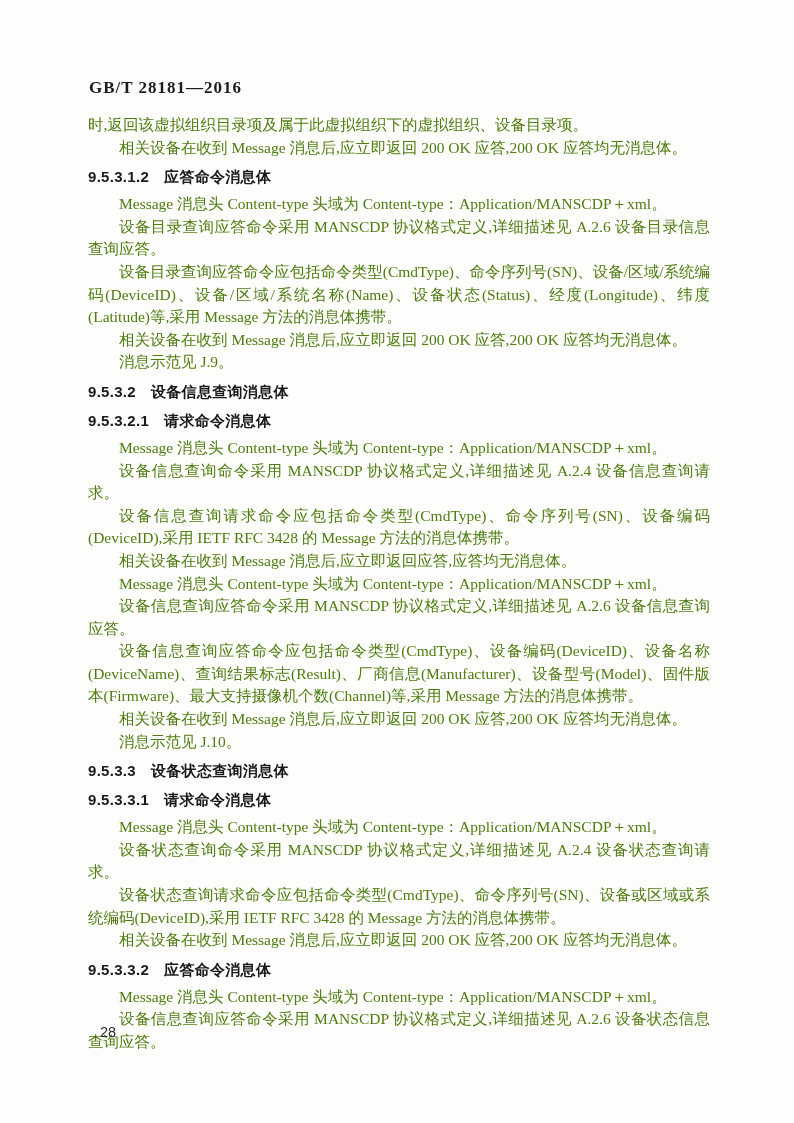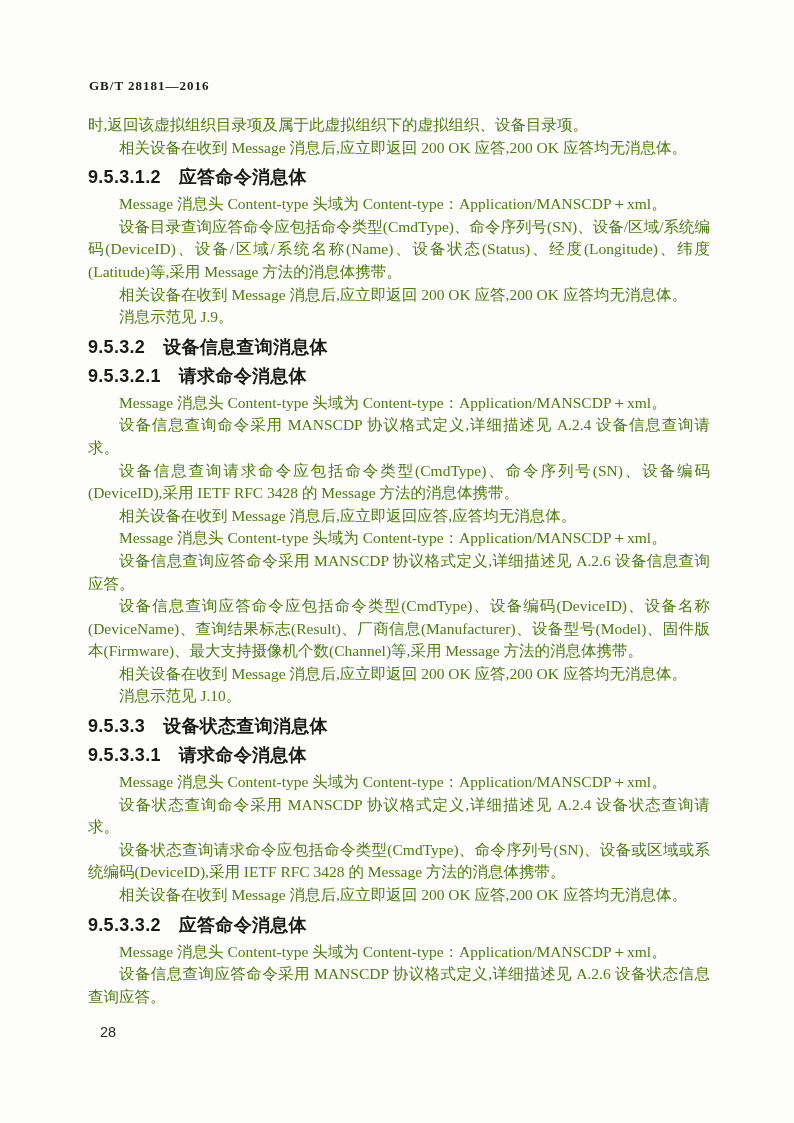--- a/index.html
+++ b/index.html
@@ -15,21 +15,21 @@
     overflow: hidden;
     font-family: "Liberation Serif", serif;
     color: #2b2b2b;
   }
   .running-header {
     position: absolute;
     left: 89px;
     top: 78px;
     font-family: "Liberation Serif", serif;
     font-weight: bold;
-    font-size: 13px;
+    font-size: 17px;
     letter-spacing: 1px;
     color: #1d1d1d;
   }
   .doc-body {
     position: absolute;
     left: 88px;
     top: 114px;
     width: 622px;
   }
   .para {
@@ -40,21 +40,21 @@
     text-justify: inter-ideograph;
     color: #4d7c0f;
   }
   .para.indent {
     text-indent: 2em;
   }
   .heading {
     margin: 7px 0 5px 0;
     font-family: "Liberation Sans", sans-serif;
     font-weight: bold;
-    font-size: 18px;
+    font-size: 15px;
     line-height: 22px;
     color: #1a1a1a;
     letter-spacing: 0.3px;
   }
   .heading .num {
     margin-right: 1em;
     font-family: "Liberation Sans", sans-serif;
   }
   .page-number {
     position: absolute;
@@ -69,20 +69,21 @@
 <body>
 
 <div class="page">
   <div class="running-header">GB/T 28181—2016</div>
 
   <div class="doc-body" id="doc-body">
       <p class="para">时,返回该虚拟组织目录项及属于此虚拟组织下的虚拟组织、设备目录项。</p>
       <p class="para indent">相关设备在收到 Message 消息后,应立即返回 200 OK 应答,200 OK 应答均无消息体。</p>
       <h3 class="heading"><span class="num">9.5.3.1.2</span><span class="ttl">应答命令消息体</span></h3>
       <p class="para indent">Message 消息头 Content-type 头域为 Content-type：Application/MANSCDP＋xml。</p>
+      <p class="para indent">设备目录查询应答命令采用 MANSCDP 协议格式定义,详细描述见 A.2.6 设备目录信息查询应答。</p>
       <p class="para indent">设备目录查询应答命令应包括命令类型(CmdType)、命令序列号(SN)、设备/区域/系统编码(DeviceID)、设备/区域/系统名称(Name)、设备状态(Status)、经度(Longitude)、纬度(Latitude)等,采用 Message 方法的消息体携带。</p>
       <p class="para indent">相关设备在收到 Message 消息后,应立即返回 200 OK 应答,200 OK 应答均无消息体。</p>
       <p class="para indent">消息示范见 J.9。</p>
       <h3 class="heading"><span class="num">9.5.3.2</span><span class="ttl">设备信息查询消息体</span></h3>
       <h3 class="heading"><span class="num">9.5.3.2.1</span><span class="ttl">请求命令消息体</span></h3>
       <p class="para indent">Message 消息头 Content-type 头域为 Content-type：Application/MANSCDP＋xml。</p>
       <p class="para indent">设备信息查询命令采用 MANSCDP 协议格式定义,详细描述见 A.2.4 设备信息查询请求。</p>
       <p class="para indent">设备信息查询请求命令应包括命令类型(CmdType)、命令序列号(SN)、设备编码(DeviceID),采用 IETF RFC 3428 的 Message 方法的消息体携带。</p>
       <p class="para indent">相关设备在收到 Message 消息后,应立即返回应答,应答均无消息体。</p>
       <p class="para indent">Message 消息头 Content-type 头域为 Content-type：Application/MANSCDP＋xml。</p>

